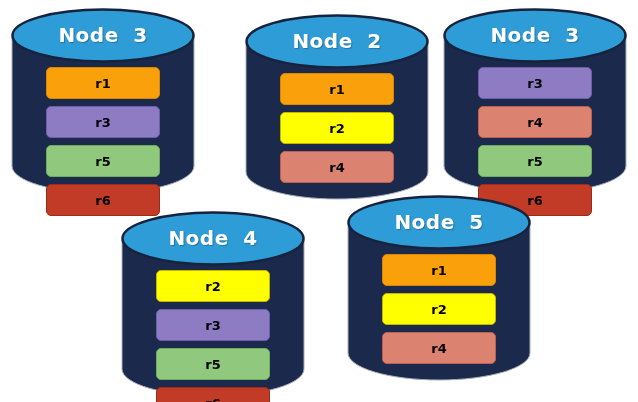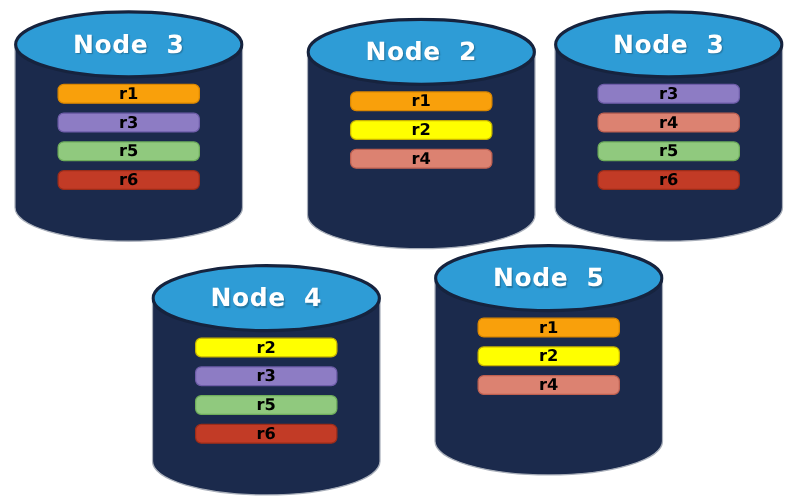--- a/index.html
+++ b/index.html
@@ -59,21 +59,21 @@
   .bars {
     position: absolute;
     left: 0; right: 0; top: 59px;
     display: flex;
     flex-direction: column;
     align-items: center;
   }
   .bar {
     box-sizing: border-box;
     width: 114px;
-    height: 16px;
+    height: 32px;
     margin-bottom: 7px;
     border: 1.5px solid;
     border-radius: 5px;
     display: flex;
     align-items: center;
     justify-content: center;
     font-size: 13px;
     font-weight: bold;
     line-height: 1;
     color: var(--bar-text, #000000);

